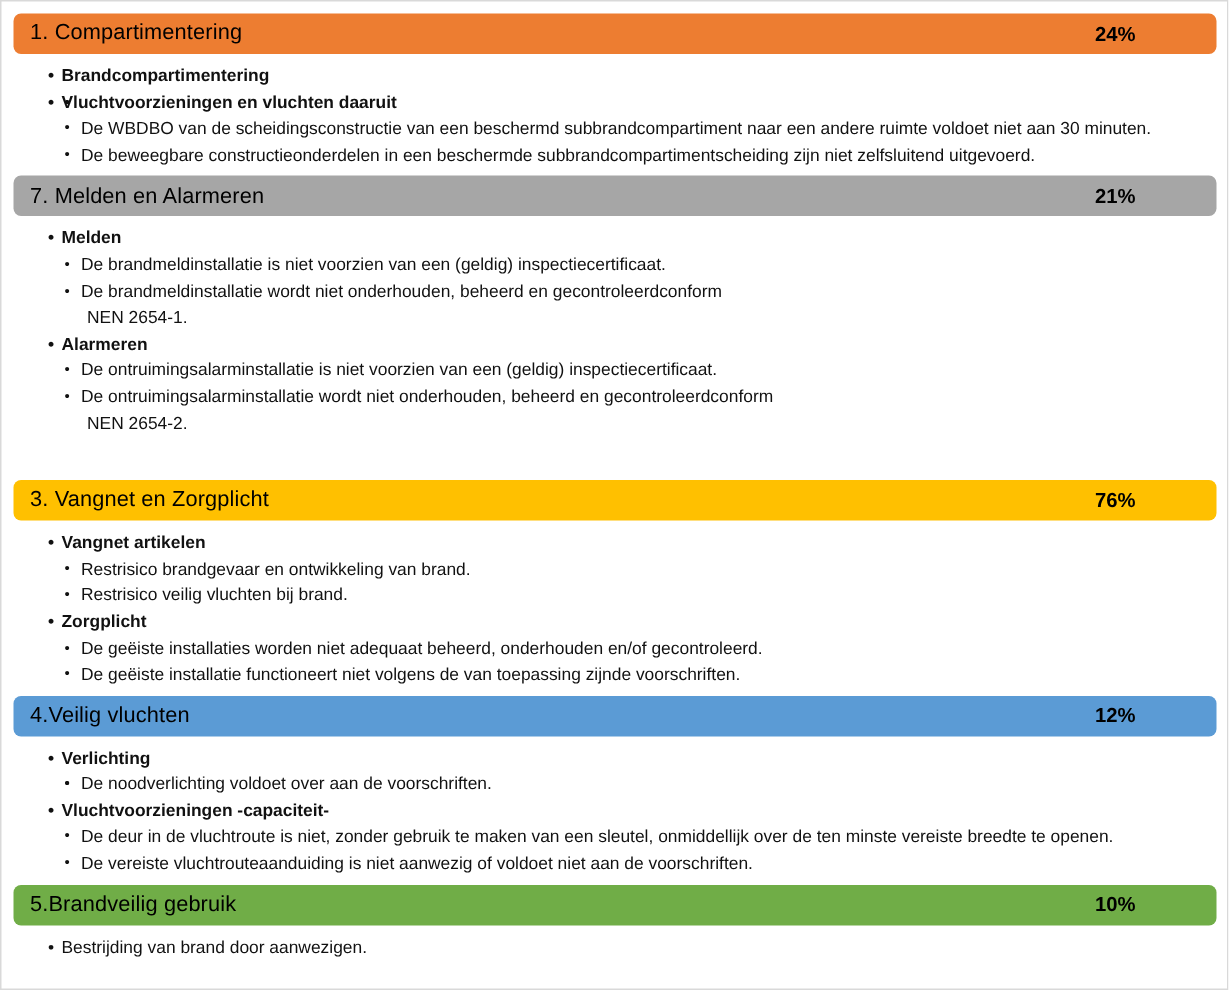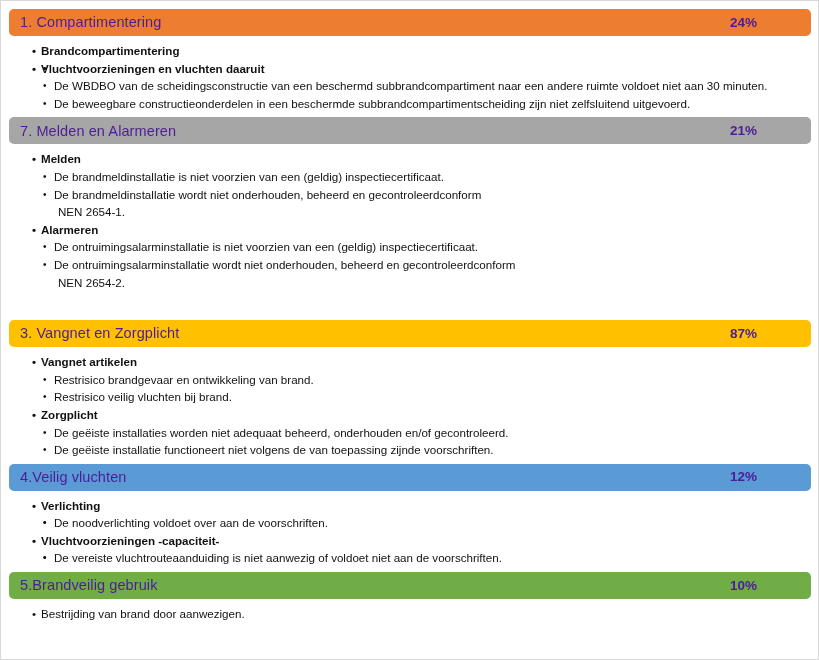--- a/index.html
+++ b/index.html
@@ -29,21 +29,21 @@
     margin-bottom: 0;
   }
   .section-header {
     position: relative;
     height: 27px;
     border-radius: 5px;
     display: flex;
     align-items: center;
     box-sizing: border-box;
     padding: 0 14px 0 11px;
-    color: #4c1d95;
+    color: #000000;
   }
   .section-title {
     font-size: 14.5px;
     font-weight: 400;
     letter-spacing: 0.1px;
     line-height: 1;
     flex: 1 1 auto;
     white-space: nowrap;
   }
   .section-pct {
@@ -168,21 +168,21 @@
             <li class="item1"><span class="b1">•</span><span>Alarmeren</span><ul class="lvl2">
                 <li class="item2"><span class="b2">•</span><span>De ontruimingsalarminstallatie is niet voorzien van een (geldig) inspectiecertificaat.</span></li>
                 <li class="item2"><span class="b2">•</span><span>De ontruimingsalarminstallatie wordt niet onderhouden, beheerd en gecontroleerdconform</span><span class="cont">NEN 2654-2.</span></li>
               </ul></li>
           </ul>
         </div>
       </div>
       <div class="section">
         <div class="section-header" style="background: rgb(255, 192, 0); margin-top: 24px;">
           <span class="section-title">3. Vangnet en Zorgplicht</span>
-          <span class="section-pct">87%</span>
+          <span class="section-pct">76%</span>
         </div>
         <div class="section-body">
           <ul class="lvl1">
             <li class="item1"><span class="b1">•</span><span>Vangnet artikelen</span><ul class="lvl2">
                 <li class="item2"><span class="b2">•</span><span>Restrisico brandgevaar en ontwikkeling van brand.</span></li>
                 <li class="item2"><span class="b2">•</span><span>Restrisico veilig vluchten bij brand.</span></li>
               </ul></li>
             <li class="item1"><span class="b1">•</span><span>Zorgplicht</span><ul class="lvl2">
                 <li class="item2"><span class="b2">•</span><span>De geëiste installaties worden niet adequaat beheerd, onderhouden en/of gecontroleerd.</span></li>
                 <li class="item2"><span class="b2">•</span><span>De geëiste installatie functioneert niet volgens de van toepassing zijnde voorschriften.</span></li>
@@ -195,21 +195,21 @@
           <span class="section-title">4.Veilig vluchten</span>
           <span class="section-pct">12%</span>
         </div>
         <div class="section-body">
           <ul class="lvl1">
             <li class="item1"><span class="b1">•</span><span>Verlichting</span><ul class="lvl2">
                 <li class="item2"><span class="b2">•</span></li>
                 <li class="item2"><span class="b2">•</span><span>De noodverlichting voldoet over aan de voorschriften.</span></li>
               </ul></li>
             <li class="item1"><span class="b1">•</span><span>Vluchtvoorzieningen -capaciteit-</span><ul class="lvl2">
-                <li class="item2"><span class="b2">•</span></li>
+                <li class="item2"><span class="b2">•</span><span>De deur in de vluchtroute is niet, zonder gebruik te maken van een sleutel, onmiddellijk over de ten minste vereiste breedte te openen.</span></li>
                 <li class="item2"><span class="b2">•</span><span>De vereiste vluchtrouteaanduiding is niet aanwezig of voldoet niet aan de voorschriften.</span></li>
               </ul></li>
           </ul>
         </div>
       </div>
       <div class="section plain">
         <div class="section-header" style="background: rgb(112, 173, 71);">
           <span class="section-title">5.Brandveilig gebruik</span>
           <span class="section-pct">10%</span>
         </div>

